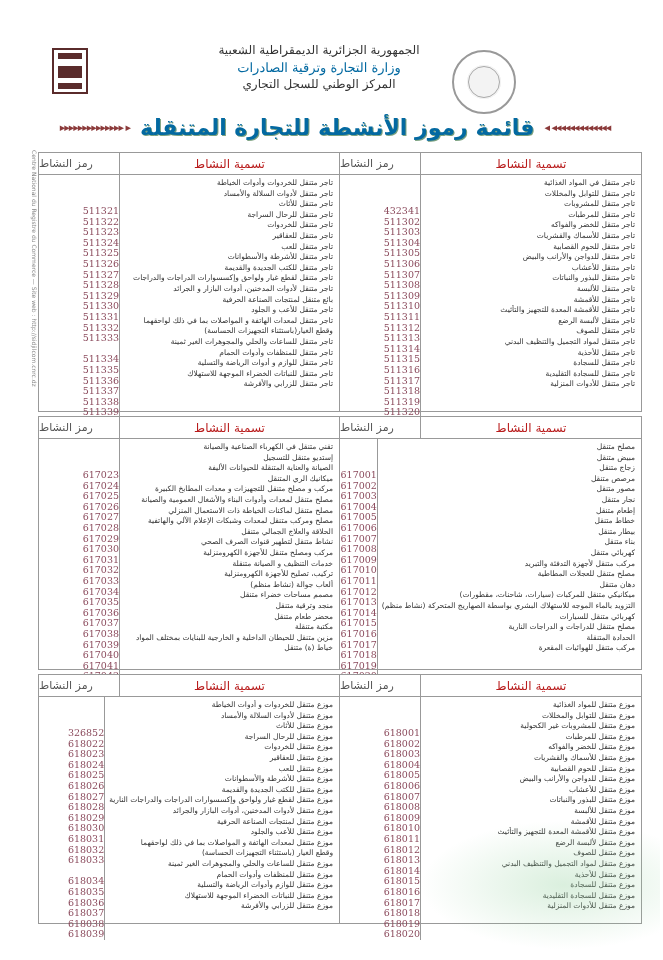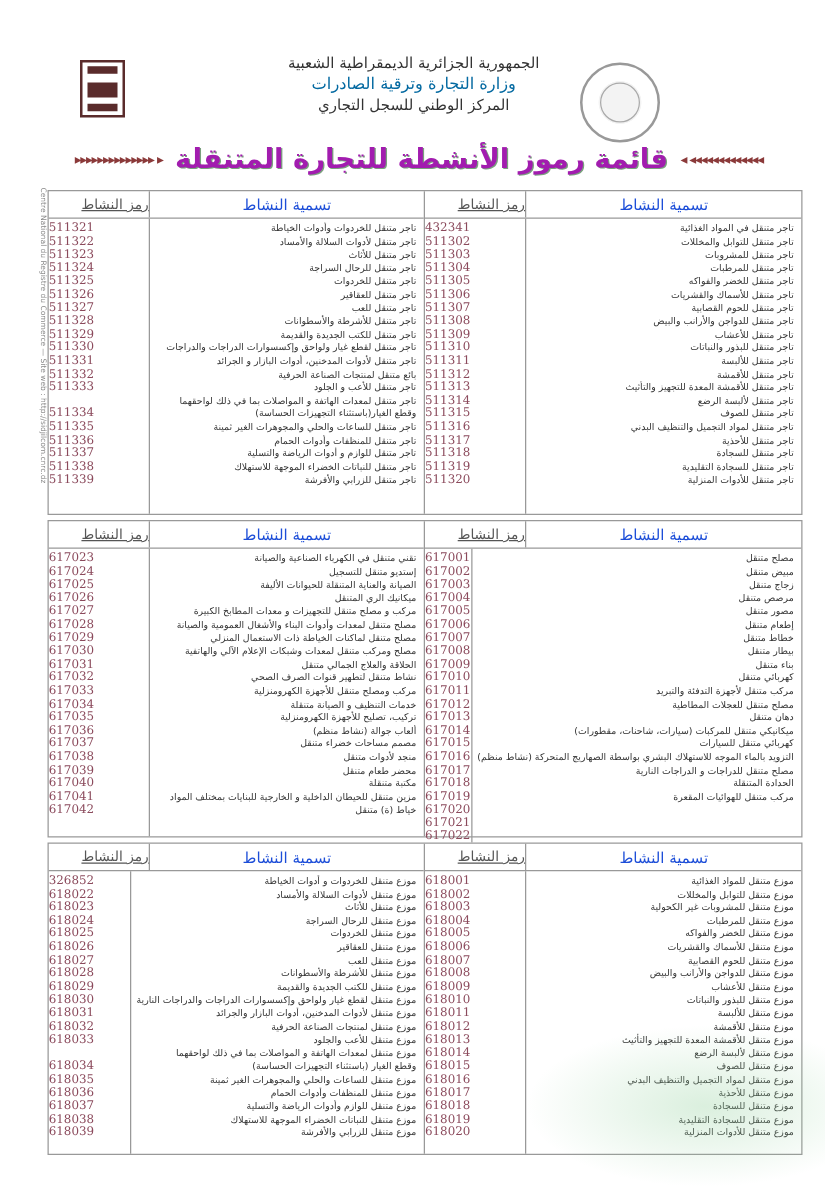--- a/index.html
+++ b/index.html
@@ -3,21 +3,21 @@
 <meta charset="utf-8">
 <style>
   * { box-sizing: border-box; margin: 0; padding: 0; }
   body {
     width: 663px; height: 960px; overflow: hidden;
     background: #ffffff;
     font-family: "DejaVu Sans", sans-serif;
     color: #222;
     position: relative;
   }
-  .header { position: absolute; top: 0; left: 16px; width: 605px; height: 112px; }
+  .header { position: absolute; top: 0; left: 4px; width: 605px; height: 112px; }
   .logo-left {
     position: absolute; left: 48px; top: 48px; width: 36px; height: 46px;
     border: 2px solid #5a2b2b; background: #fff;
   }
   .logo-left .bar { position:absolute; left:4px; right:4px; height:6px; background:#5a2b2b; }
   .logo-left .b1 { top:3px; } .logo-left .b2 { top:16px; height:12px; }
   .logo-left .b3 { bottom:3px; }
   .seal {
     position: absolute; left: 448px; top: 50px; width: 64px; height: 64px;
     border-radius: 50%; border: 2px solid #999; background: radial-gradient(circle,#f3f3f3 40%,#fff 41%);
@@ -29,40 +29,40 @@
   }
   .hdr-lines div { font-size: 12px; line-height: 17px; color: #333; }
   .hdr-lines .l2 { color: #0369a1; font-size: 13px; }
   .title-row {
     position: absolute; top: 112px; left: 30px; width: 610px; height: 30px;
     display: flex; align-items: center; justify-content: center;
   }
   .arrows { color: #8b3a3a; font-size: 11px; letter-spacing: -1px; }
   .title {
     direction: rtl; font-family: "DejaVu Sans", sans-serif; font-weight: bold;
-    font-size: 22px; color: #a21caf; margin: 0 10px;
+    font-size: 22px; color: #0369a1; margin: 0 10px;
     text-shadow: 1px 1px 0 #7aa07e;
   }
   .side-strip {
     position: absolute; left: 28px; top: 150px; width: 10px; height: 780px;
     writing-mode: vertical-rl; font-size: 6px; color: #888; overflow: hidden;
   }
   .section {
     position: absolute; left: 38px; width: 604px;
     border: 1px solid #999; background: #fff;
     display: flex; direction: rtl;
   }
   .half { width: 50%; display: flex; flex-direction: column; direction: rtl; }
   .half + .half { border-right: 1px solid #999; }
   .col-head { display: flex; height: 22px; border-bottom: 1px solid #999; }
-  .col-head .h-name { flex: 1; text-align: center; font-size: 12px; color: #1d4ed8; line-height: 22px; border-left: 1px solid #999; }
-  .col-head .h-code { width: 80px; text-align: right; font-size: 11px; color: #555; line-height: 22px; text-decoration: underline; }
+  .col-head .h-name { flex: 1; text-align: center; font-size: 12px; color: #b91c1c; line-height: 22px; border-left: 1px solid #999; }
+  .col-head .h-code { width: 80px; text-align: left; font-size: 11px; color: #555; line-height: 22px; }
   .rows { display: flex; flex: 1; }
   .names { flex: 1; border-left: 1px solid #999; padding: 3px 6px 0 4px; }
-  .codes { width: 80px; padding-top: 3px; text-align: left; }
+  .codes { width: 80px; padding-top: 3px; text-align: right; margin-top: 28px; }
   .name-item { font-size: 7.5px; line-height: 10.6px; color: #333; white-space: nowrap; overflow: hidden; }
   .code-item { font-family: "DejaVu Serif", serif; font-size: 9.5px; line-height: 10.6px; color: #8b4a5c; }
   .code-item.blank { visibility: hidden; }
   .sec1 { top: 152px; height: 260px; }
   .sec2 { top: 416px; height: 254px; }
   .sec3 { top: 674px; height: 250px; }
   .green-wash {
     position:absolute; left: 420px; top: 820px; width: 240px; height: 130px;
     background: radial-gradient(ellipse at 60% 50%, rgba(150,210,160,0.35), rgba(255,255,255,0) 70%);
     pointer-events: none;
@@ -207,31 +207,32 @@
         <div class="h-name">تسمية النشاط</div>
         <div class="h-code">رمز النشاط</div>
       </div>
       <div class="rows">
         <div class="names">
           <div class="name-item">مصلح متنقل</div>
           <div class="name-item">مبيض متنقل</div>
           <div class="name-item">زجاج متنقل</div>
           <div class="name-item">مرصص متنقل</div>
           <div class="name-item">مصور متنقل</div>
+          <div class="name-item">نجار متنقل</div>
           <div class="name-item">إطعام متنقل</div>
           <div class="name-item">خطاط متنقل</div>
           <div class="name-item">بيطار متنقل</div>
           <div class="name-item">بناء متنقل</div>
           <div class="name-item">كهربائي متنقل</div>
           <div class="name-item">مركب متنقل لأجهزة التدفئة والتبريد</div>
           <div class="name-item">مصلح متنقل للعجلات المطاطية</div>
           <div class="name-item">دهان متنقل</div>
           <div class="name-item">ميكانيكي متنقل للمركبات (سيارات، شاحنات، مقطورات)</div>
+          <div class="name-item">التزويد بالماء الموجه للاستهلاك البشري بواسطة الصهاريج المتحركة (نشاط منظم)</div>
           <div class="name-item">كهربائي متنقل للسيارات</div>
-          <div class="name-item">التزويد بالماء الموجه للاستهلاك البشري بواسطة الصهاريج المتحركة (نشاط منظم)</div>
           <div class="name-item">مصلح متنقل للدراجات و الدراجات النارية</div>
           <div class="name-item">الحدادة المتنقلة</div>
           <div class="name-item">مركب متنقل للهوائيات المقعرة</div>
         </div>
         <div class="codes">
           <div class="code-item">617001</div>
           <div class="code-item">617002</div>
           <div class="code-item">617003</div>
           <div class="code-item">617004</div>
           <div class="code-item">617005</div>
@@ -270,21 +271,21 @@
           <div class="name-item">مصلح متنقل لمعدات وأدوات البناء والأشغال العمومية والصيانة</div>
           <div class="name-item">مصلح متنقل لماكنات الخياطة ذات الاستعمال المنزلي</div>
           <div class="name-item">مصلح ومركب متنقل لمعدات وشبكات الإعلام الآلي والهاتفية</div>
           <div class="name-item">الحلاقة والعلاج الجمالي متنقل</div>
           <div class="name-item">نشاط متنقل لتطهير قنوات الصرف الصحي</div>
           <div class="name-item">مركب ومصلح متنقل للأجهزة الكهرومنزلية</div>
           <div class="name-item">خدمات التنظيف و الصيانة متنقلة</div>
           <div class="name-item">تركيب، تصليح للأجهزة الكهرومنزلية</div>
           <div class="name-item">ألعاب جوالة (نشاط منظم)</div>
           <div class="name-item">مصمم مساحات خضراء متنقل</div>
-          <div class="name-item">منجد لأدوات متنقل</div>
+          <div class="name-item">منجد وترقية متنقل</div>
           <div class="name-item">محضر طعام متنقل</div>
           <div class="name-item">مكتبة متنقلة</div>
           <div class="name-item">مزين متنقل للحيطان الداخلية و الخارجية للبنايات بمختلف المواد</div>
           <div class="name-item">خياط (ة) متنقل</div>
         </div>
         <div class="codes">
           <div class="code-item">617023</div>
           <div class="code-item">617024</div>
           <div class="code-item">617025</div>
           <div class="code-item">617026</div>

